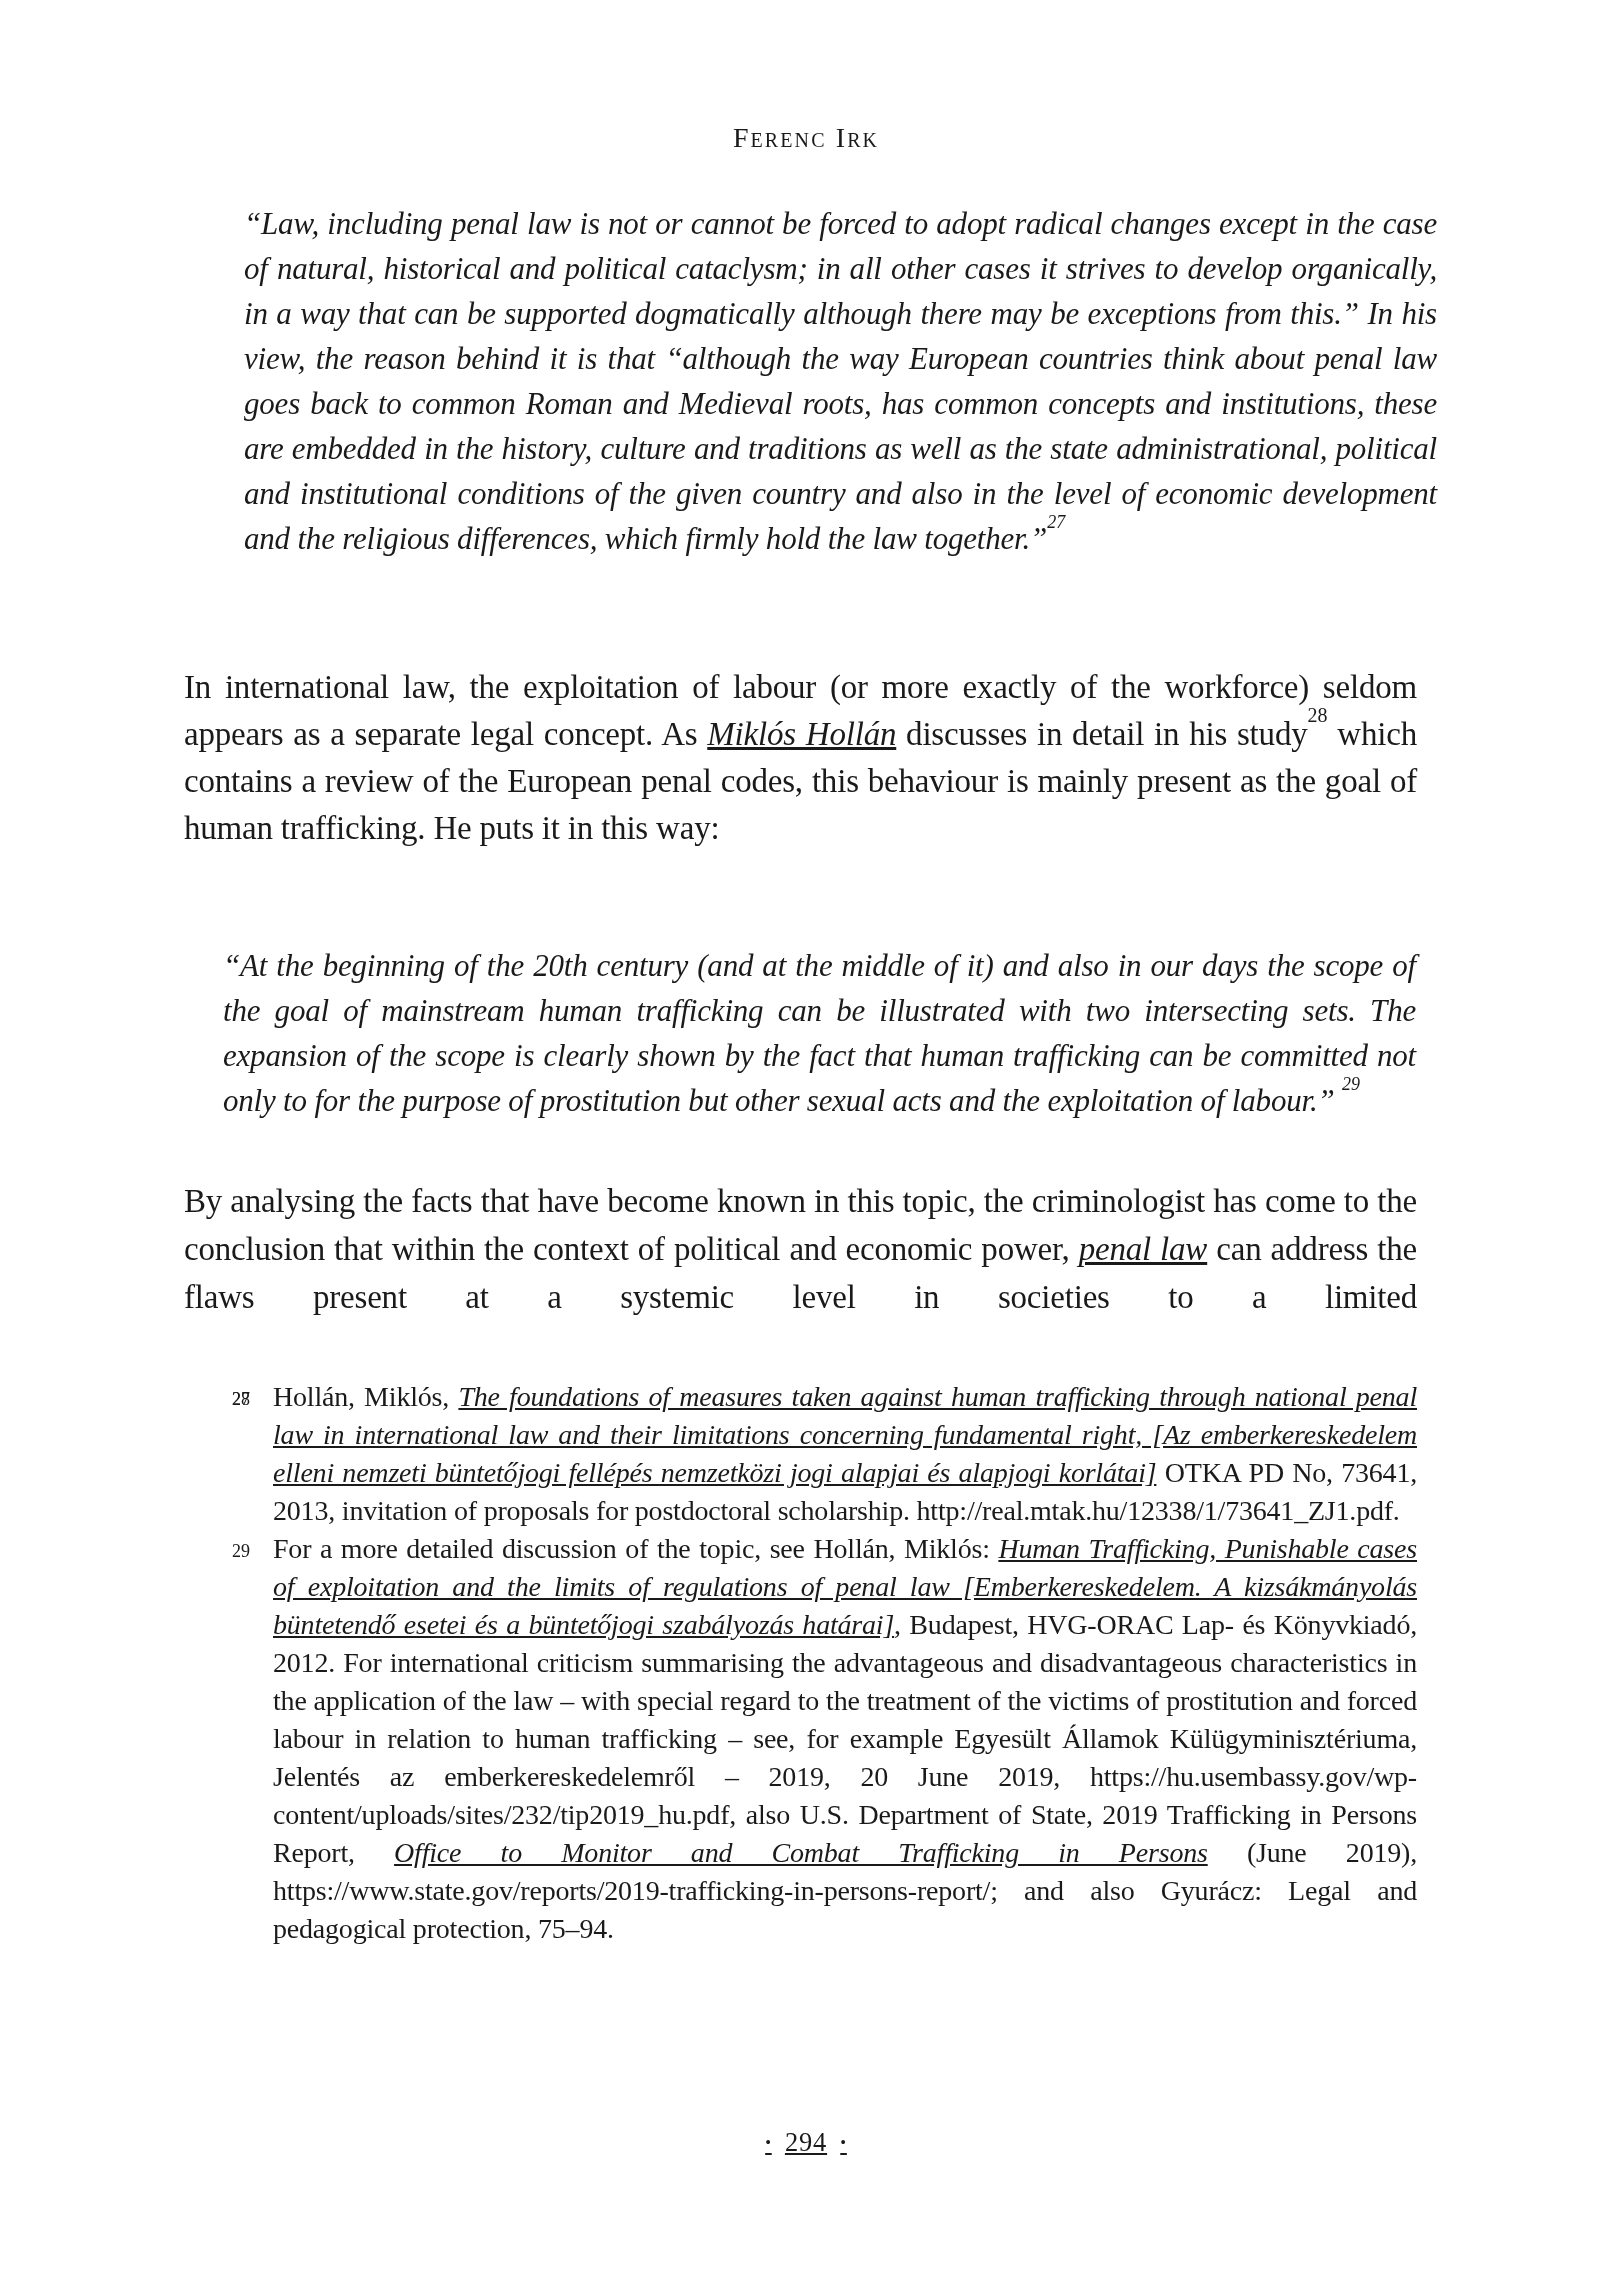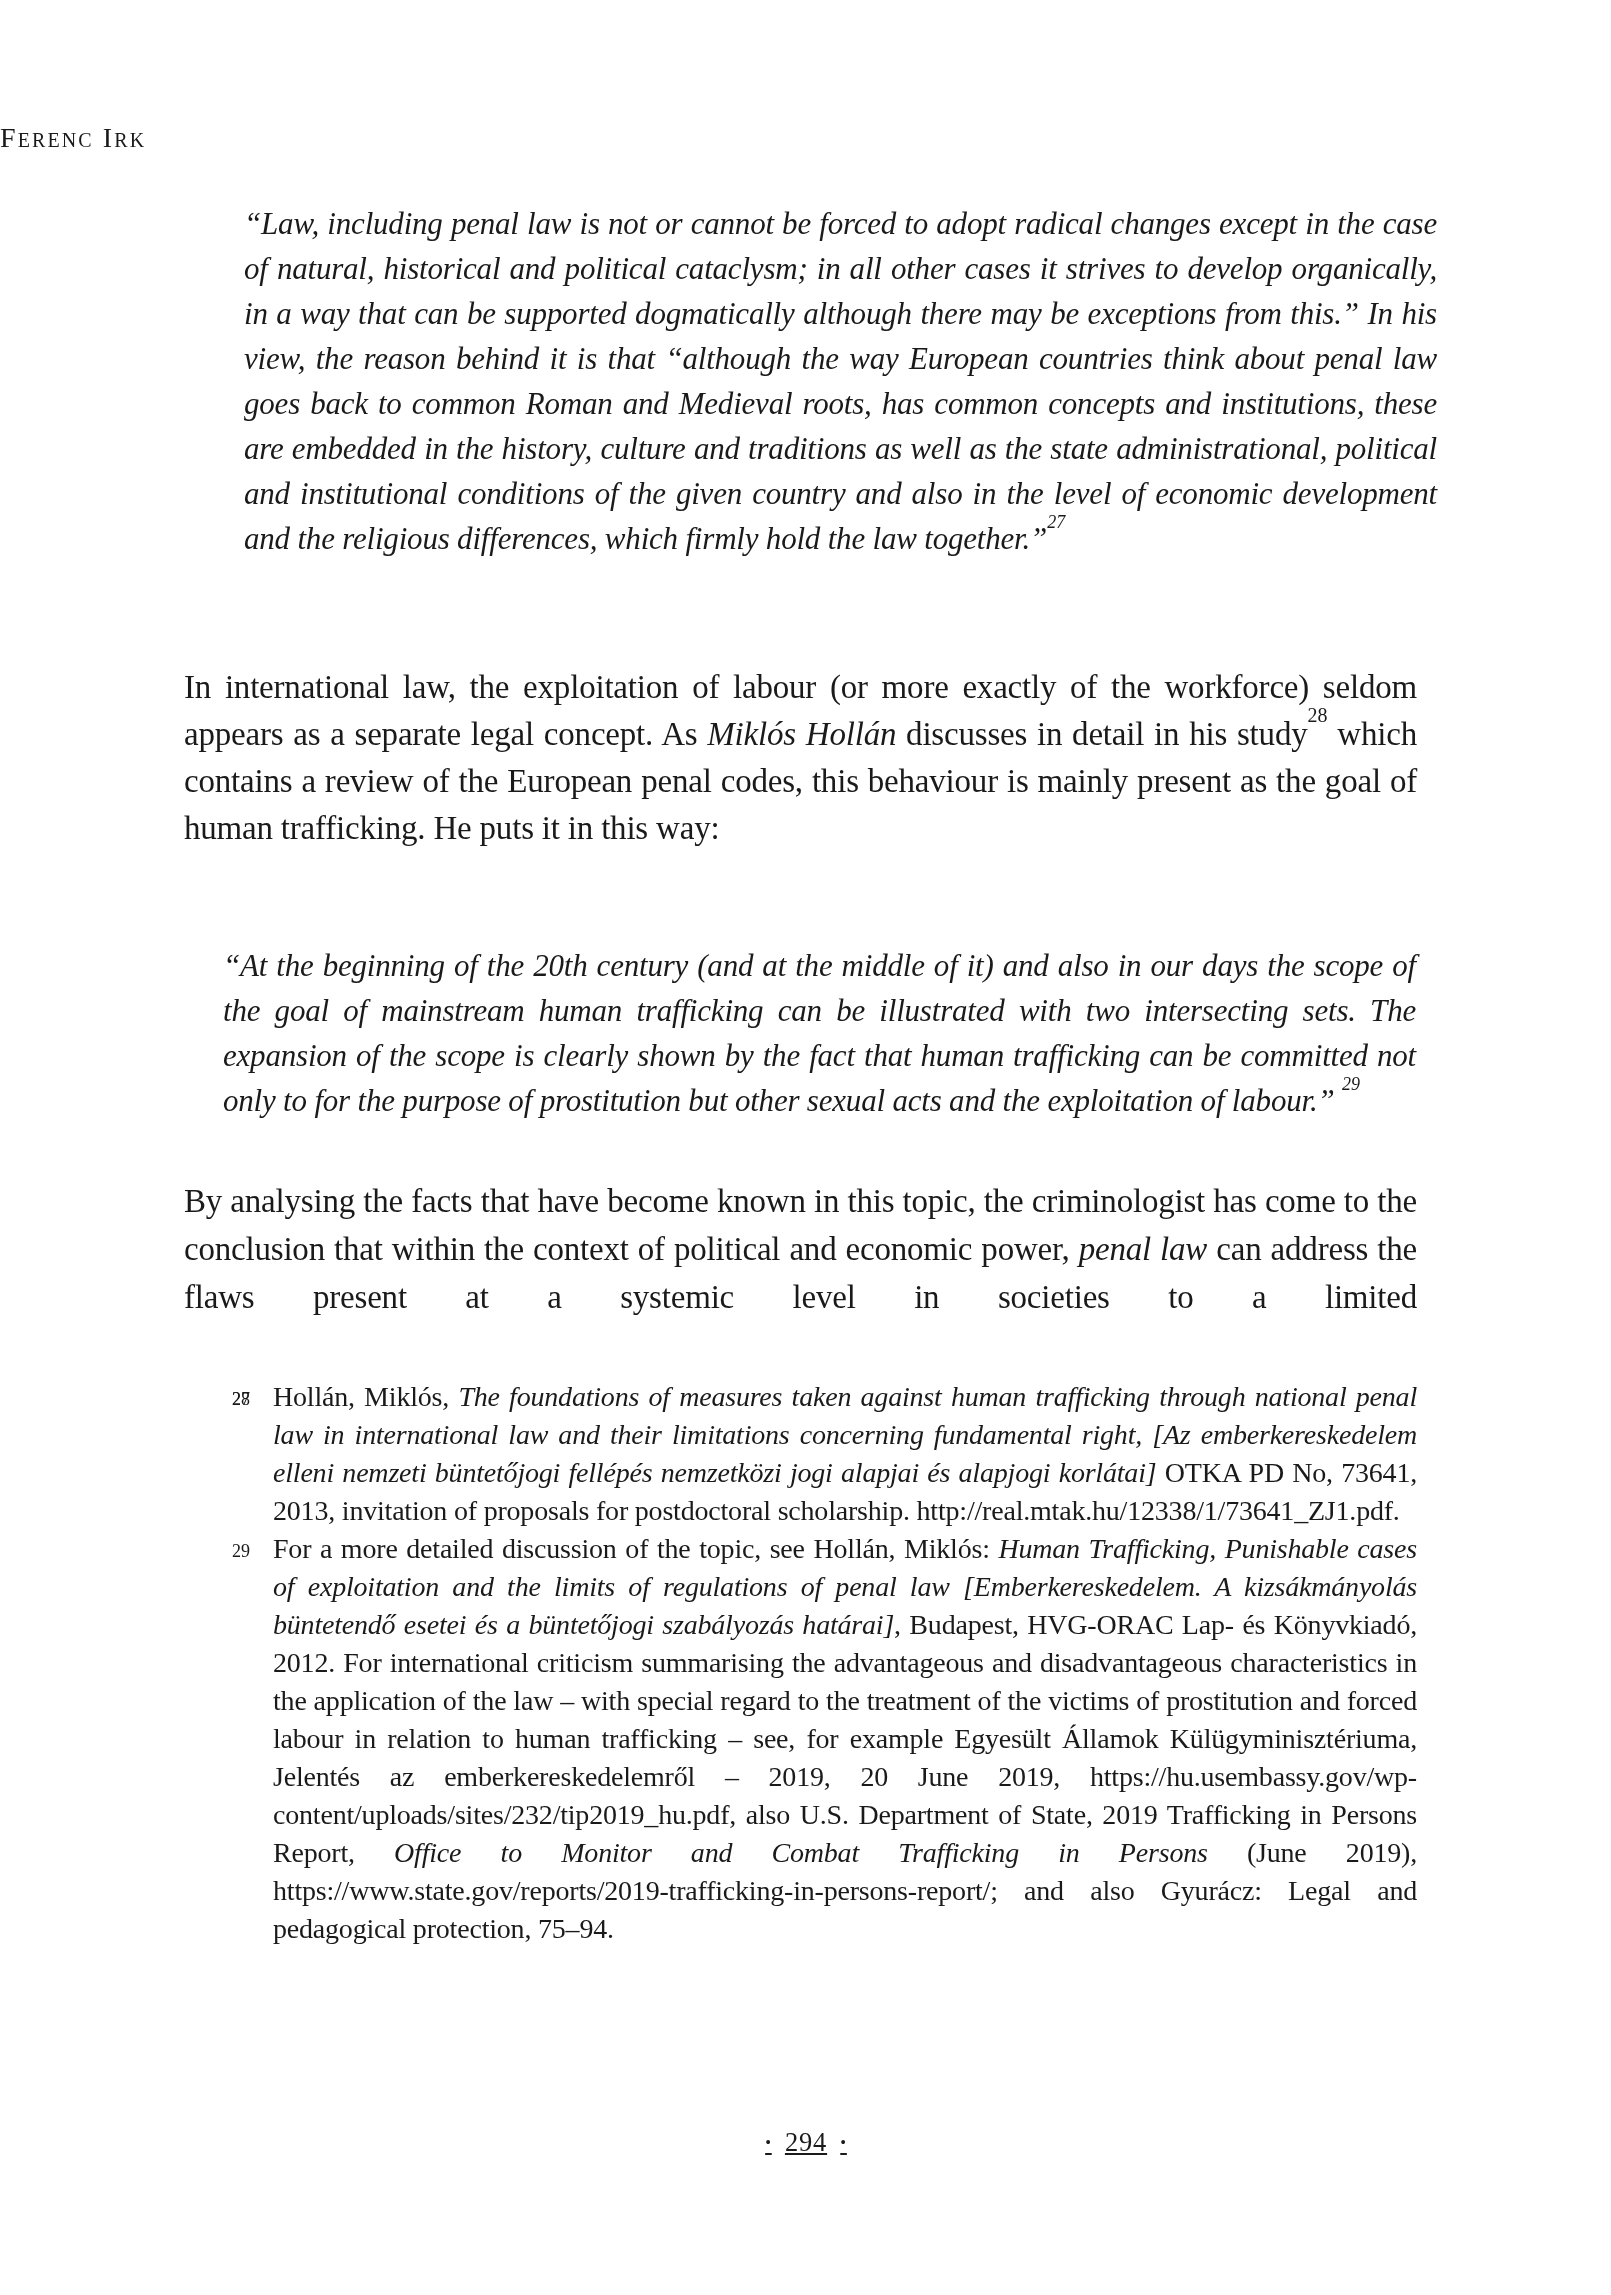--- a/index.html
+++ b/index.html
@@ -10,21 +10,21 @@
     background: #ffffff;
     color: #1a1a1a;
     font-family: "Liberation Serif", "DejaVu Serif", serif;
     overflow: hidden;
   }
   .running-head {
     position: absolute;
     top: 122px;
     left: 0;
     width: 100%;
-    text-align: left;
+    text-align: center;
     font-variant: small-caps;
     font-size: 28px;
     letter-spacing: 2.1px;
   }
   .bquote {
     position: absolute;
     left: 223px;
     width: 1193px;
     font-style: italic;
     font-size: 31px;
@@ -68,21 +68,21 @@
     text-align: justify;
     box-sizing: border-box;
   }
   .fn-num {
     position: absolute;
     left: 48px;
     top: 1.7px;
     font-size: 18px;
     letter-spacing: 0;
   }
-  .italic { font-style: italic; }
+  .italic { font-style: italic; text-decoration: underline; }
   .page-number {
     position: absolute;
     top: 2127px;
     left: 0;
     width: 100%;
     text-align: center;
     font-size: 26.5px;
     letter-spacing: 0.8px;
     text-decoration: underline;
   }

